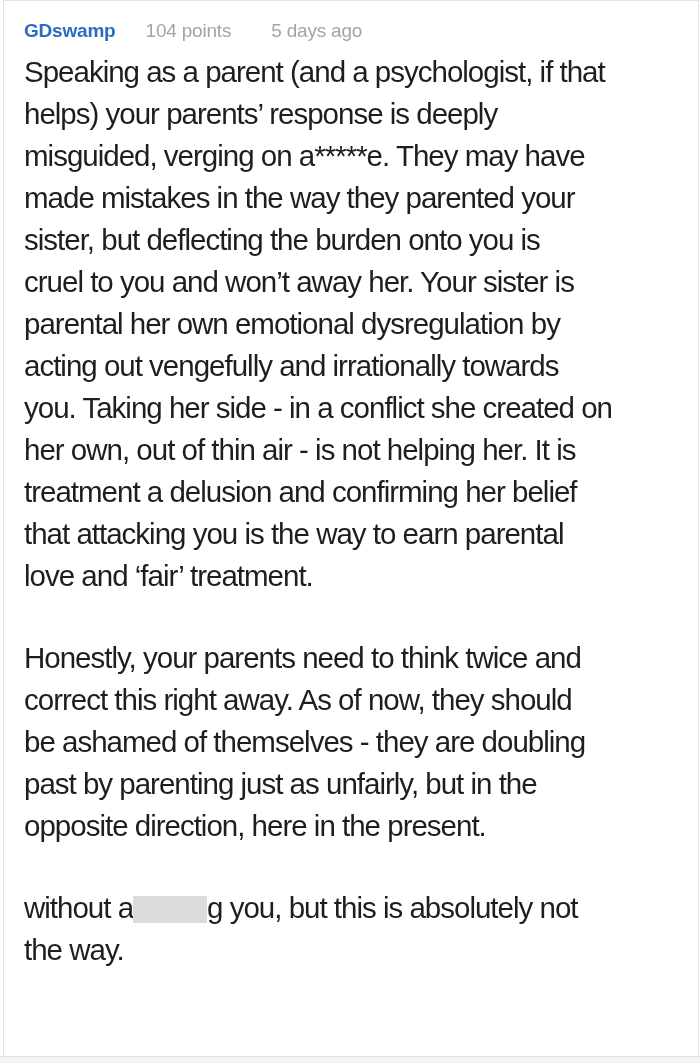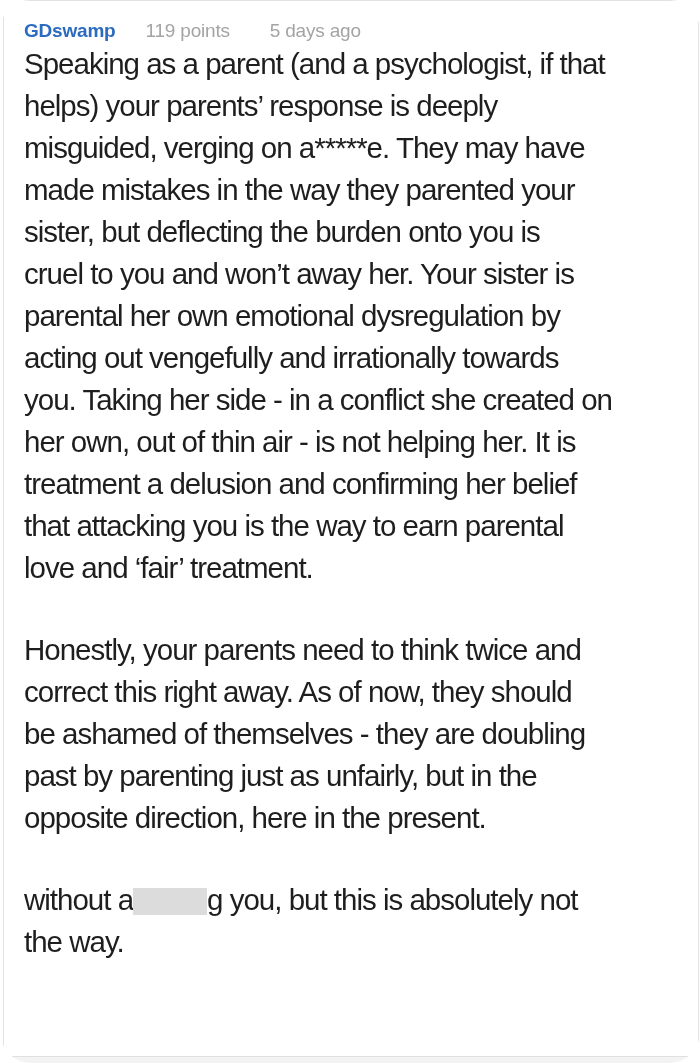--- a/index.html
+++ b/index.html
@@ -6,21 +6,20 @@
     margin: 0;
     padding: 0;
     background: #ffffff;
     font-family: "Liberation Sans", sans-serif;
   }
   .page {
     width: 700px;
     height: 1063px;
     overflow: hidden;
     background: #ffffff;
-    border-radius: 31px;
   }
   .comment-card {
     box-sizing: border-box;
     margin-left: 3px;
     width: 696px;
     height: 1056px;
     background: #ffffff;
     border-top: 1px solid #e2e2e2;
     border-left: 1px solid #e2e2e2;
     border-right: 1px solid #e2e2e2;
@@ -41,20 +40,21 @@
     cursor: pointer;
   }
   .meta {
     color: #a4a4a4;
     font-size: 19px;
     letter-spacing: -0.2px;
   }
   .meta.points { margin-left: 30px; }
   .meta.time   { margin-left: 40px; }
   .comment-body {
+    margin-top: 8px;
     font-size: 29.5px;
     line-height: 42px;
     letter-spacing: -1px;
     color: #1e1e1e;
   }
   .paragraph { margin: 0 0 40px 0; }
   .text-line { white-space: nowrap; }
   .censor-bar {
     display: inline-block;
     width: 74px;
@@ -69,21 +69,21 @@
     border-top: 1px solid #e0e0e0;
   }
 </style>
 </head>
 <body>
 
 <div class="page">
   <div class="comment-card">
     <div class="comment-header">
       <a class="username">GDswamp</a>
-      <span class="meta points">119 points</span>
+      <span class="meta points">104 points</span>
       <span class="meta time">5 days ago</span>
     </div>
     <div class="comment-body" id="comment-body">
         <div class="paragraph">
           <div class="text-line">Speaking as a parent (and a psychologist, if that</div>
           <div class="text-line">helps) your parents’ response is deeply</div>
           <div class="text-line">misguided, verging on a*****e. They may have</div>
           <div class="text-line">made mistakes in the way they parented your</div>
           <div class="text-line">sister, but deflecting the burden onto you is</div>
           <div class="text-line">cruel to you and won’t away her. Your sister is</div>

